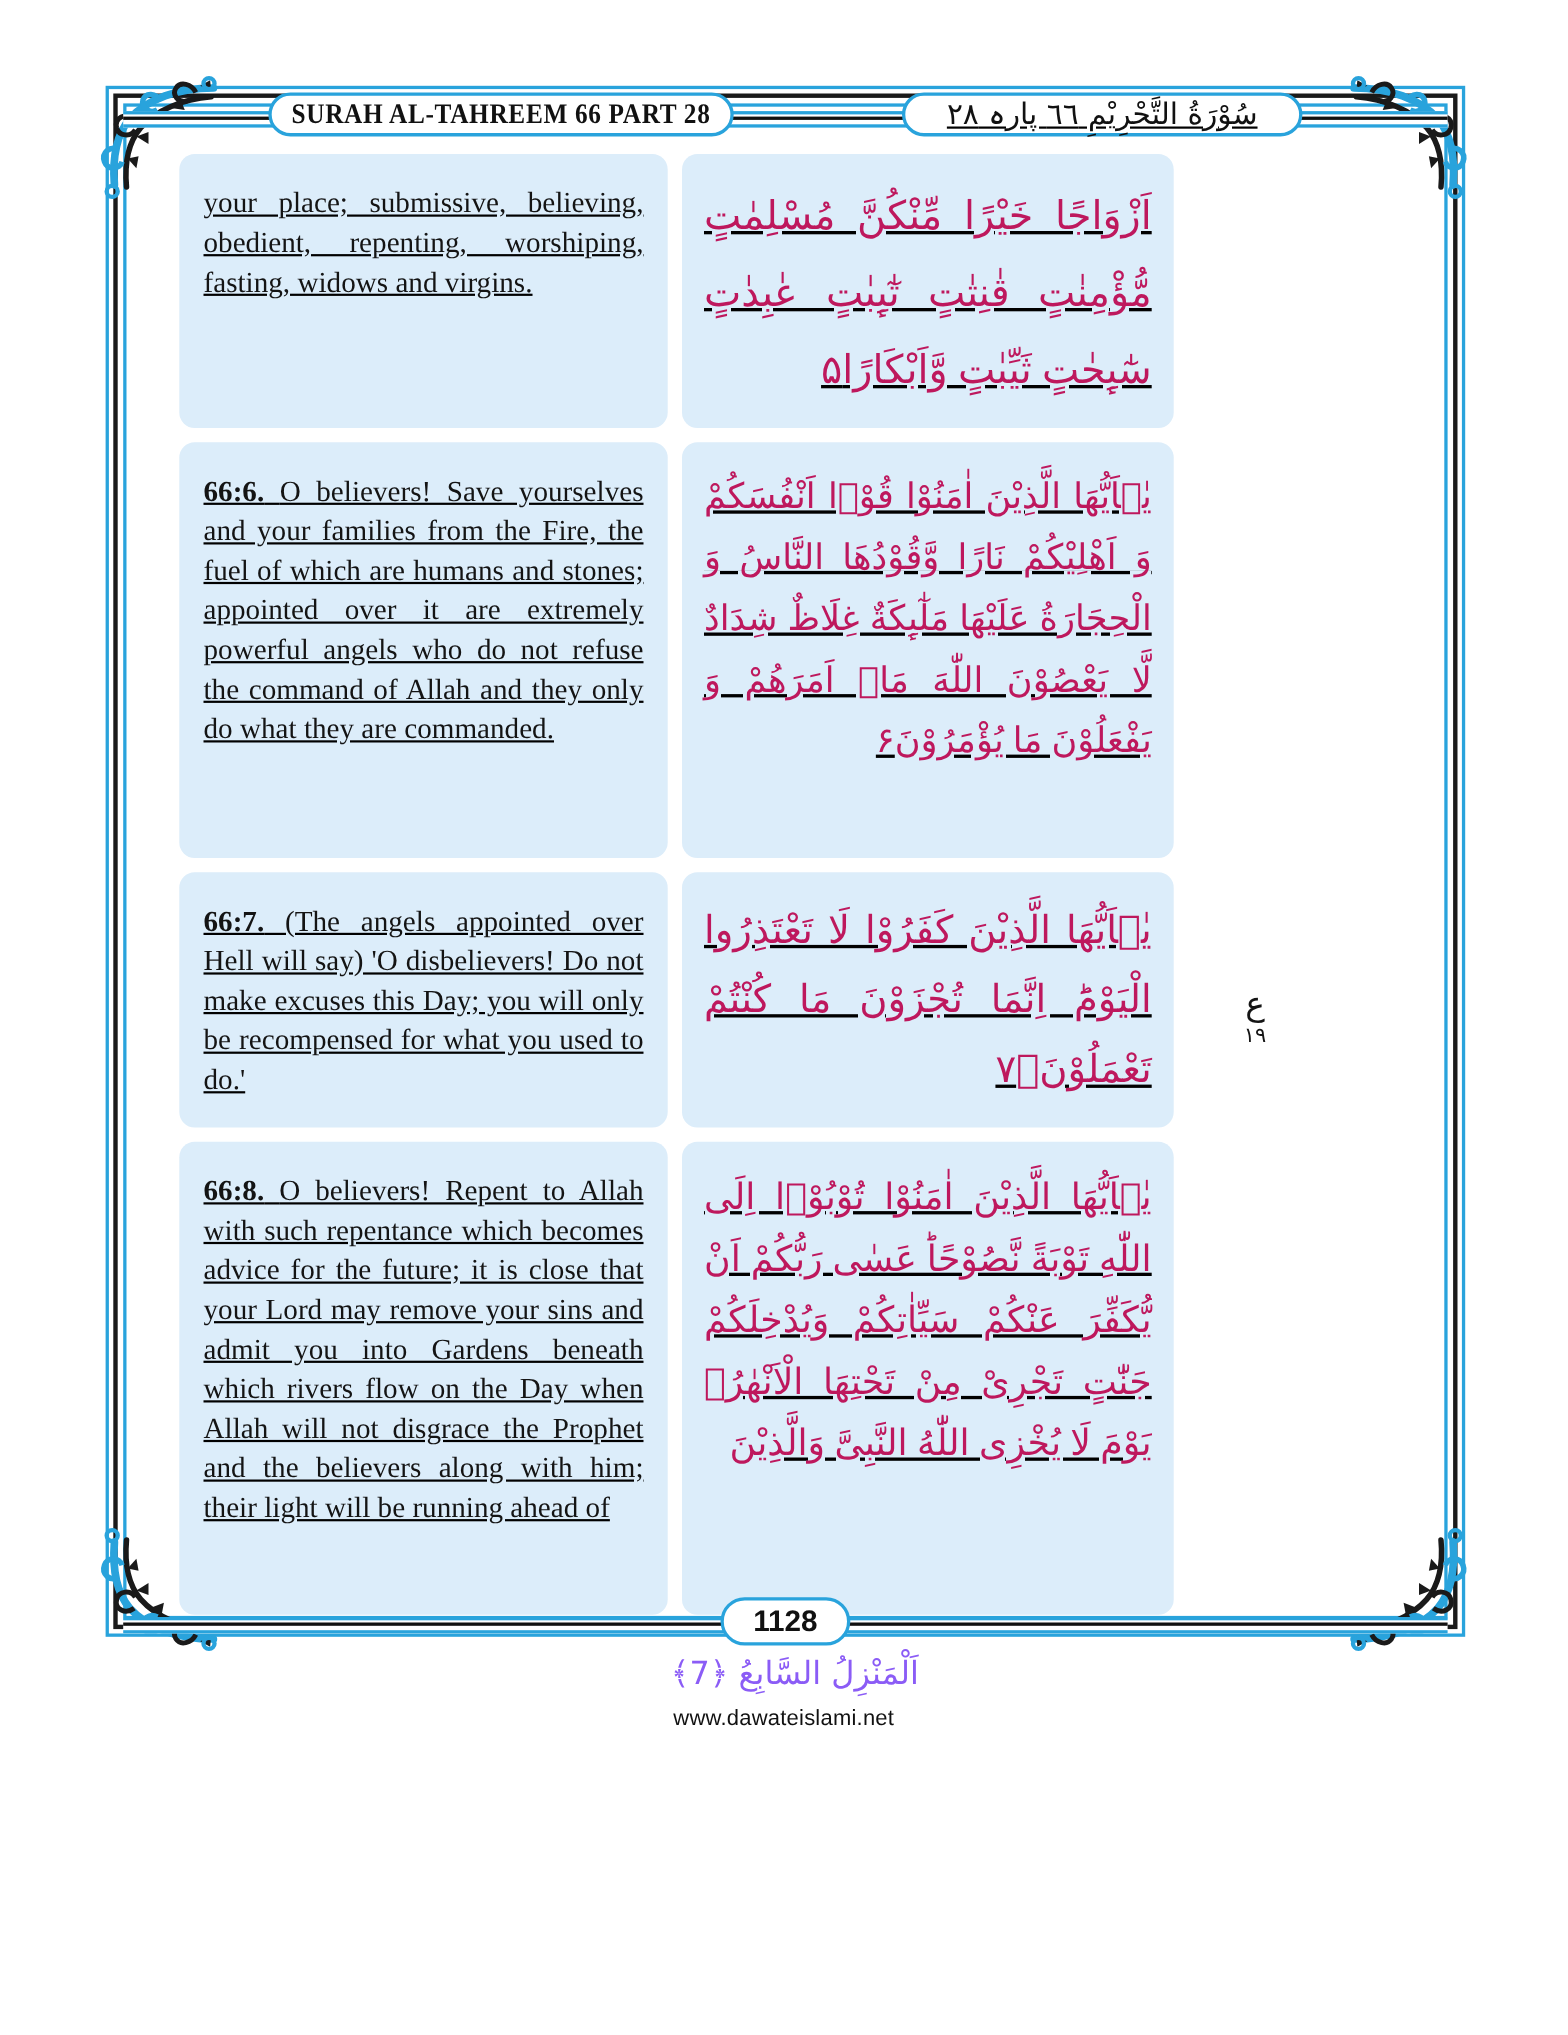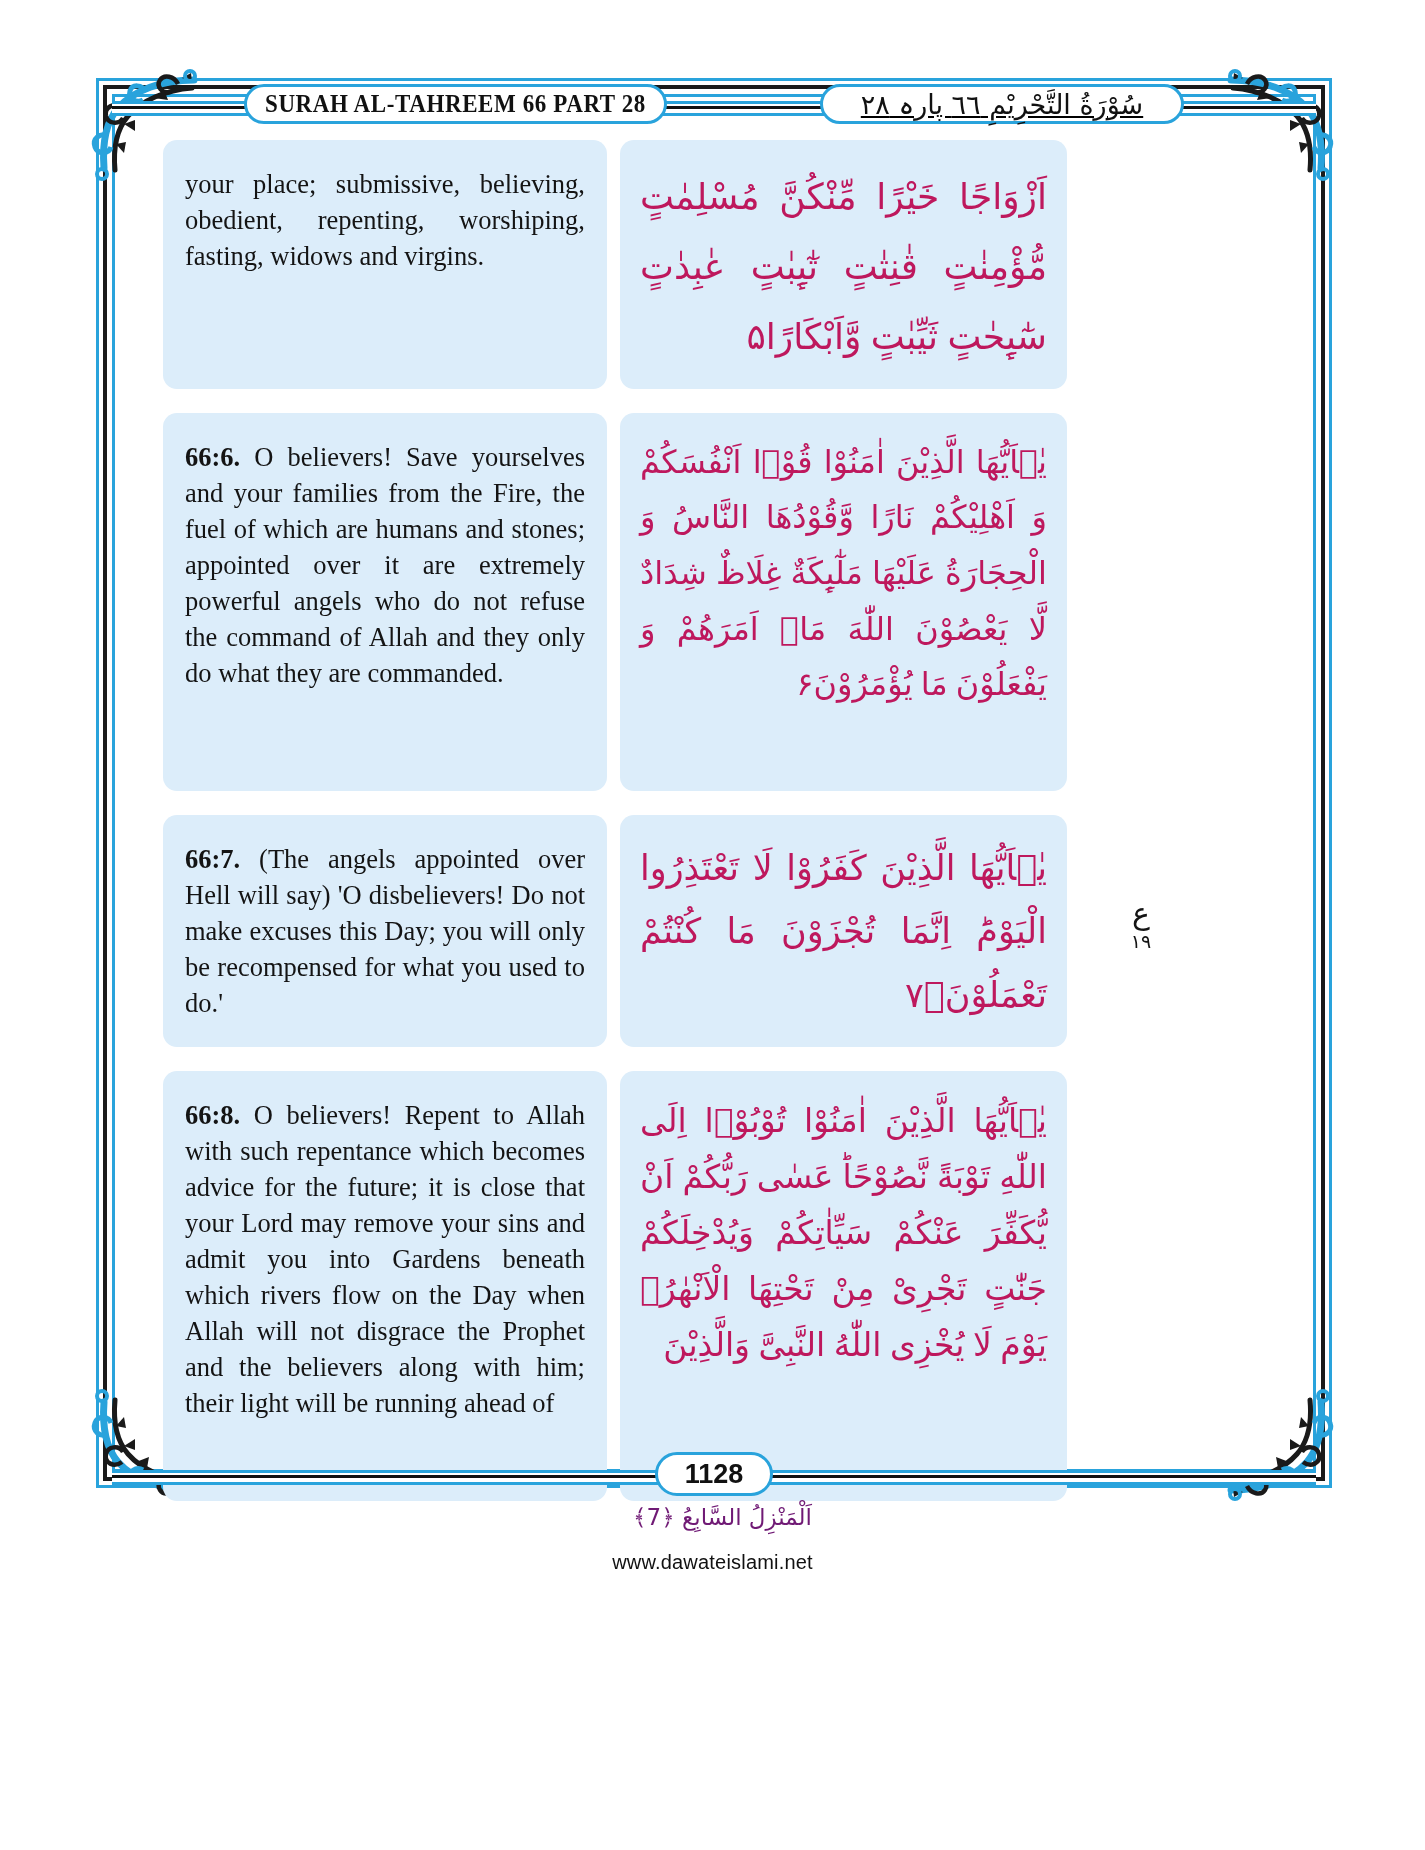--- a/index.html
+++ b/index.html
@@ -138,22 +138,22 @@
     font-size: 27px;
     color: #111;
   }
 
   .manzil {
     position: absolute;
     left: 0; right: 0;
     top: 1504px;
     text-align: center;
     font-family: "DejaVu Sans", "Liberation Sans", sans-serif;
-    font-size: 23px;
-    color: #701a75;
+    font-size: 29px;
+    color: #8b5cf6;
     direction: rtl;
     margin-left: 20px;
   }
   .site {
     position: absolute;
     left: 0; right: 0;
     top: 1551px;
     text-align: center;
     font-family: "Liberation Sans", sans-serif;
     font-size: 20px;
@@ -161,21 +161,22 @@
     letter-spacing: 0.2px;
   }
 
   
   .content {
     position: absolute;
     left: 163px; top: 140px;
     width: 1104px;
     display: flex;
     flex-direction: column;
-    gap: 24px;
+    gap: 13px;
+    text-decoration: underline;
   }
   .verse-row {
     display: flex;
     gap: 13px;
     align-items: stretch;
   }
   .cell {
     background: #dcedfa;
     border-radius: 14px;
     box-sizing: border-box;

